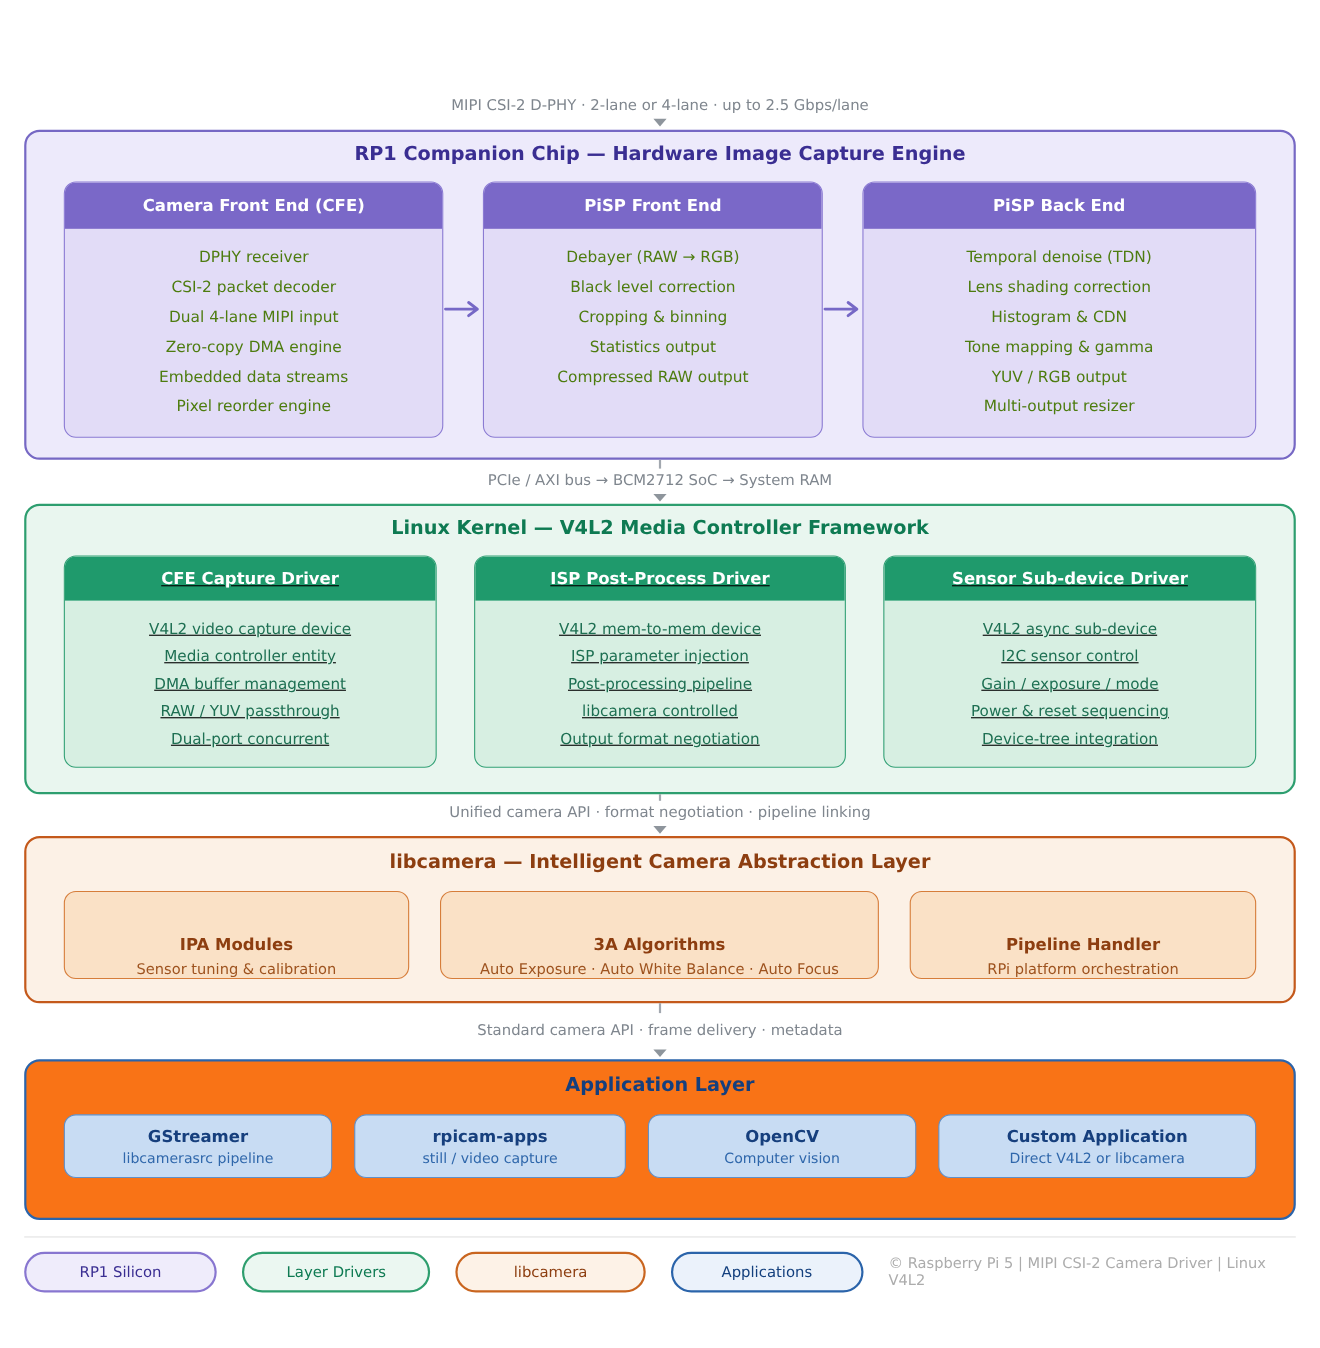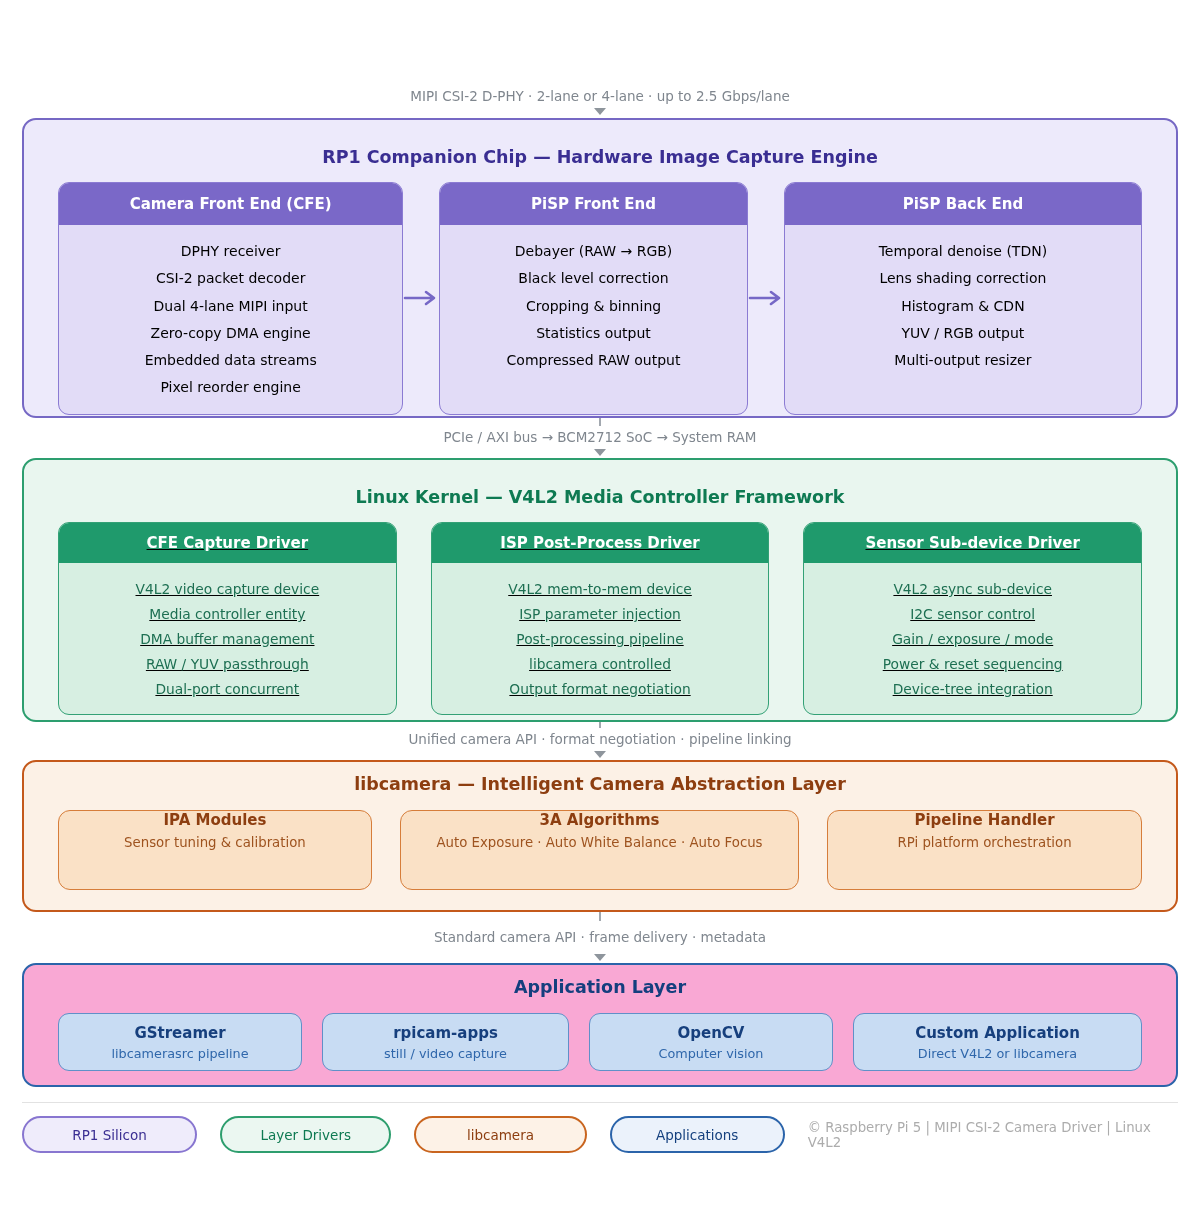--- a/index.html
+++ b/index.html
@@ -20,62 +20,62 @@
   .c-label { font-size: 13.5px; color: #7f868e; line-height: 19px; }
   .c-tri {
     width: 0; height: 0; margin-top: 2px;
     border-left: 6px solid transparent; border-right: 6px solid transparent;
     border-top: 7px solid #8e959c;
   }
   .connector.mid .c-stub, .connector.mid2 .c-stub, .connector.mid3 .c-stub { margin-top: 0; }
   .connector.mid, .connector.mid2, .connector.mid3 { justify-content: space-between; padding: 0 0 2px 0; }
 
   
-  .layer { margin: 0 22px; border-radius: 14px; border: 2px solid; padding: 25px 34px 0; }
+  .layer { margin: 0 22px; border-radius: 14px; border: 2px solid; padding: 8px 34px 0; }
   .l-title { text-align: center; font-size: 17.5px; font-weight: bold; line-height: 24px; margin-bottom: 13px; }
   .row { display: flex; align-items: stretch; }
   .box { border-radius: 11px; border: 1.5px solid; display: flex; flex-direction: column; overflow: hidden; }
   .box-h { font-weight: bold; font-size: 15px; color: #ffffff; display: flex; align-items: center; justify-content: center; }
   .box-b { list-style: none; text-align: center; }
   .h-arrow { display: flex; align-items: center; justify-content: center; flex: 0 0 36px; }
 
   
   .layer.purple { height: 300px; background: #edeafb; border-color: #7668c4; }
   .layer.purple .l-title { color: #3a2e92; }
   .layer.purple .box { background: #e2dcf7; border-color: #8b7bd3; }
   .layer.purple .box-h { background: #7a68c8; height: 42px; }
-  .layer.purple .box-b { padding: 13px 6px 12px; font-size: 14px; line-height: 27.3px; color: #000000; }
+  .layer.purple .box-b { padding: 13px 6px 12px; font-size: 14px; line-height: 27.3px; color: #4d7c0f; }
   .layer.purple .box.b1 { flex: 345 0 0; }
   .layer.purple .box.b2 { flex: 308 0 0; }
   .layer.purple .box.b3 { flex: 358 0 0; }
 
   
   .layer.green { height: 264px; background: #e9f6ef; border-color: #2d9e6f; }
   .layer.green .l-title { color: #0e7a52; }
   .layer.green .row { gap: 34px; text-decoration: underline; }
   .layer.green .box { background: #d7efe2; border-color: #33a176; flex: 1 0 0; }
   .layer.green .box-h { background: #1f9a6c; height: 40px; }
   .layer.green .box-b { padding: 14px 6px 12px; font-size: 13.8px; line-height: 25px; color: #1d6f52; }
 
   
   .layer.orange { height: 152px; background: #fcf1e6; border-color: #c4591b; padding-top: 10px; }
   .layer.orange .l-title { color: #8d3e10; margin-bottom: 14px; }
   .layer.orange .row { gap: 28px; }
   .layer.orange .box {
     background: #fae1c6; border-color: #d67d3a; height: 80px;
-    align-items: center; justify-content: flex-start; gap: 6px; border-radius: 12px;
+    align-items: center; justify-content: flex-end; gap: 6px;
   }
   .layer.orange .box.b1 { flex: 314 0 0; }
   .layer.orange .box.b2 { flex: 400 0 0; }
   .layer.orange .box.b3 { flex: 315 0 0; }
   .layer.orange .sub-t { font-size: 15px; font-weight: bold; color: #8d3e10; }
   .layer.orange .sub-s { font-size: 13.3px; color: #9e531f; }
 
   
-  .layer.blue { height: 124px; background: #f9a8d4; border-color: #2b64aa; padding-top: 10px; }
+  .layer.blue { height: 146px; background: #f97316; border-color: #2b64aa; padding-top: 10px; }
   .layer.blue .l-title { color: #143f7e; margin-bottom: 14px; }
   .layer.blue .row { gap: 20px; }
   .layer.blue .box {
     background: #c8dcf3; border-color: #6090c8; height: 58px;
     align-items: center; justify-content: center; gap: 4px;
   }
   .layer.blue .box.b1 { flex: 242 0 0; }
   .layer.blue .box.b2 { flex: 245 0 0; }
   .layer.blue .box.b3 { flex: 242 0 0; }
   .layer.blue .box.b4 { flex: 287 0 0; }
@@ -138,20 +138,21 @@
         <svg width="36" height="18" viewBox="0 0 36 18">
             <path d="M2 9 H30 M23 3 L31 9 L23 15" stroke="#7668c6" stroke-width="2.6" fill="none" stroke-linecap="round" stroke-linejoin="round"></path>
           </svg>
       </div>
       <div class="box b3">
         <div class="box-h">PiSP Back End</div>
         <ul class="box-b">
           <li>Temporal denoise (TDN)</li>
           <li>Lens shading correction</li>
           <li>Histogram &amp; CDN</li>
+          <li>Tone mapping &amp; gamma</li>
           <li>YUV / RGB output</li>
           <li>Multi-output resizer</li>
         </ul>
       </div>
     </div>
   </section>
 
   <div class="connector mid">
     <div class="c-stub"></div>
     <div class="c-label">PCIe / AXI bus → BCM2712 SoC → System RAM</div>

